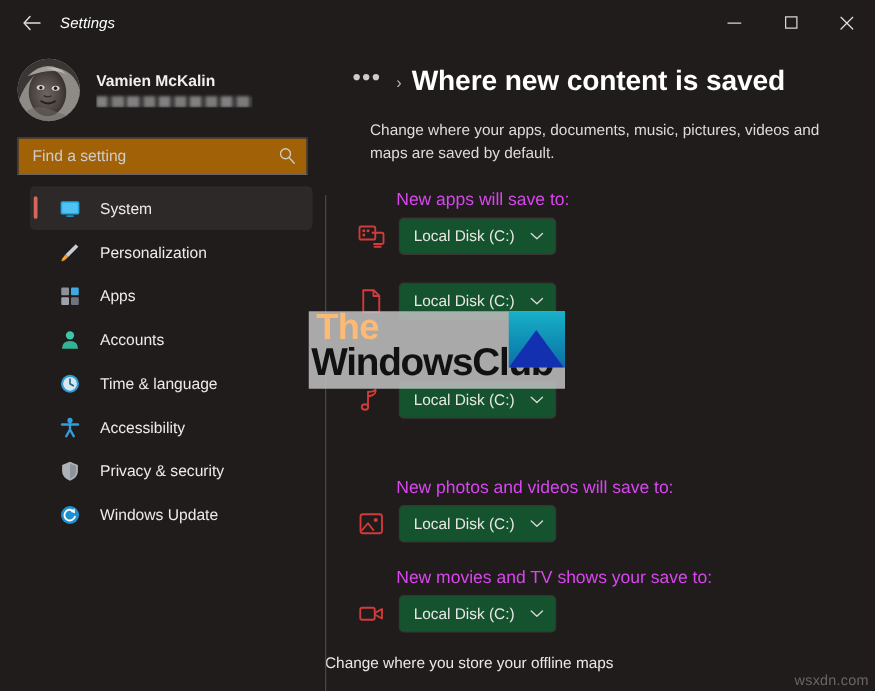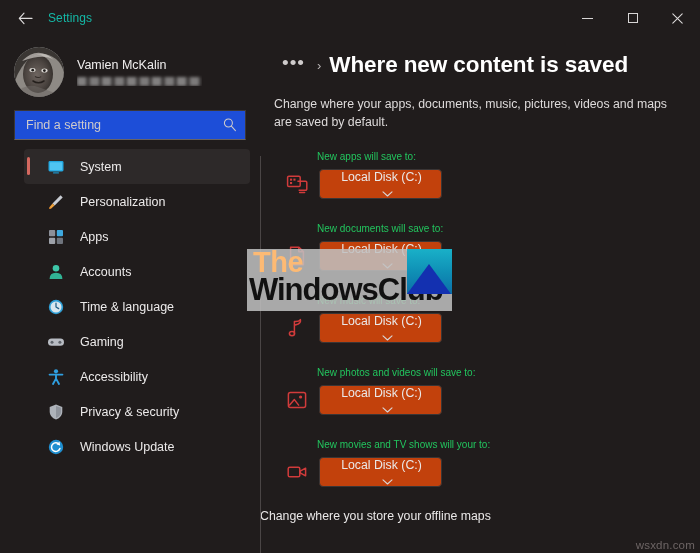--- a/index.html
+++ b/index.html
@@ -34,22 +34,23 @@
     width: 34px; height: 30px;
     margin-left: 8px;
     display: flex; align-items: center; justify-content: center;
     border-radius: 4px;
     cursor: pointer;
   }
   .back-arrow { display: block; }
   .title-text {
     margin-left: 6px;
     font-size: 12px;
-    color: #14b8a6;
+    color: #ffffff;
     letter-spacing: .1px;
+    font-style: italic;
   }
   .wincontrols {
     position: absolute;
     right: 0; top: 0;
     height: 36px;
     display: flex;
   }
   .wc {
     width: 45px; height: 36px;
     display: flex; align-items: center; justify-content: center;
@@ -85,21 +86,21 @@
   .profile-txt {
     margin-left: 13px;
     display: flex;
     flex-direction: column;
     gap: 5px;
     overflow: hidden;
   }
   .profile-name {
     font-size: 12.5px;
     color: #f0eeee;
-    font-weight: 400;
+    font-weight: 700;
     white-space: nowrap;
   }
   .profile-email {
     height: 9px;
     width: 125px;
     border-radius: 1px;
     background:
       repeating-linear-gradient(90deg,
         rgba(190,190,190,.62) 0px, rgba(190,190,190,.62) 9px,
         rgba(150,150,150,.25) 9px, rgba(150,150,150,.25) 13px,
@@ -109,21 +110,21 @@
   }
 
   
   .searchwrap {
     margin: 12px 14px 0 14px;
     position: relative;
     height: 30px;
   }
   .searchbox {
     width: 100%; height: 30px;
-    background: #1d4ed8;
+    background: #a16207;
     border: 1px solid #3b3636;
     border-bottom: 1px solid #6a6464;
     border-radius: 0;
     color: #cfcbcb;
     font-size: 12.5px;
     font-family: "Liberation Sans", sans-serif;
     padding: 0 30px 0 11px;
     outline: none;
   }
   .searchbox::placeholder { color: #cfcbcb; opacity: 1; }
@@ -201,63 +202,62 @@
     font-size: 13px;
   }
   .bc-title {
     font-size: 22.5px;
     font-weight: 600;
     color: #ffffff;
     letter-spacing: -.1px;
     white-space: nowrap;
   }
   .subtitle {
-    margin: 16px 20px 0 14px;
+    margin: 16px 20px 0 36px;
     font-size: 12.3px;
     line-height: 17.5px;
     color: #dedbdb;
     max-width: 400px;
   }
 
   .rows { margin-top: 16px; }
   .row {
     position: relative;
     height: 72px;
     padding-left: 22px;
   }
   .row-label {
-    font-size: 10px;
-    color: #22c55e;
+    font-size: 14px;
+    color: #d946ef;
     padding-left: 35px;
     padding-top: 4px;
   }
   .row-ctrl {
     display: flex;
     align-items: center;
     margin-top: 7px;
   }
   .row-ico {
     width: 26px; height: 26px;
     flex: 0 0 26px;
     display: flex; align-items: center; justify-content: center;
     margin-left: 2px;
   }
   .dropdown {
     margin-left: 9px;
     height: 30px;
     min-width: 123px;
-    background: #c2410c;
+    background: #14532d;
     border: 1px solid #3a3535;
     border-radius: 4px;
     display: flex;
     align-items: center;
     justify-content: space-between;
     padding: 0 9px 0 11px;
     cursor: pointer;
-    flex-direction: column;
   }
   .dd-val {
     font-size: 12.3px;
     color: #eae8e8;
     white-space: nowrap;
   }
   .dd-chev { margin-left: 12px; display: block; }
 
   .footer-note {
     margin-top: 2px;
@@ -446,30 +446,20 @@
         <span class="nav-ico">
           <svg width="18" height="18" viewBox="0 0 18 18">
             <circle cx="9" cy="9" r="7.2" fill="#2e9fd6"></circle>
             <circle cx="9" cy="9" r="5.5" fill="#d8e6ee"></circle>
             <path d="M9 5.2 V9 L11.7 10.6" stroke="#1f5e86" stroke-width="1.25" fill="none" stroke-linecap="round" stroke-linejoin="round"></path>
           </svg>
         </span>
         <span class="nav-label">Time &amp; language</span>
       </div>
 
-      <div class="navitem">
-        <span class="nav-ico">
-          <svg width="18" height="18" viewBox="0 0 18 18">
-            <rect x="1" y="5.6" width="16" height="7.2" rx="3.6" fill="#b8bcc3"></rect>
-            <circle cx="5" cy="9.2" r="1.5" fill="#5e636b"></circle>
-            <circle cx="12.9" cy="9.2" r="1.5" fill="#5e636b"></circle>
-          </svg>
-        </span>
-        <span class="nav-label">Gaming</span>
-      </div>
 
       <div class="navitem">
         <span class="nav-ico">
           <svg width="18" height="18" viewBox="0 0 18 18">
             <circle cx="9" cy="3.3" r="2.1" fill="#2f9fe0"></circle>
             <path d="M2.6 6.6 H15.4" stroke="#2f9fe0" stroke-width="1.9" stroke-linecap="round"></path>
             <path d="M9 6.6 V10.6 M9 10.6 L6 16 M9 10.6 L12 16" stroke="#2f9fe0" stroke-width="1.9" fill="none" stroke-linecap="round" stroke-linejoin="round"></path>
           </svg>
         </span>
         <span class="nav-label">Accessibility</span>
@@ -528,39 +518,37 @@
           <div class="dropdown">
             <span class="dd-val">Local Disk (C:)</span>
             <svg class="dd-chev" width="11" height="8" viewBox="0 0 11 8">
               <path d="M1 1.8 L5.5 6 L10 1.8" fill="none" stroke="#d9d6d6" stroke-width="1.1" stroke-linecap="round" stroke-linejoin="round"></path>
             </svg>
           </div>
         </div>
       </div>
 
       <div class="row">
-        <div class="row-label">New documents will save to:</div>
         <div class="row-ctrl">
           <span class="row-ico">
             <svg width="22" height="22" viewBox="0 0 22 22">
               <path d="M4.6 2.2 H13 L17.4 6.6 V19.8 H4.6 Z" fill="none" stroke="#d13b3b" stroke-width="1.5" stroke-linejoin="round"></path>
               <path d="M12.8 2.4 V6.8 H17.2" fill="none" stroke="#d13b3b" stroke-width="1.5" stroke-linejoin="round"></path>
             </svg>
           </span>
           <div class="dropdown">
             <span class="dd-val">Local Disk (C:)</span>
             <svg class="dd-chev" width="11" height="8" viewBox="0 0 11 8">
               <path d="M1 1.8 L5.5 6 L10 1.8" fill="none" stroke="#d9d6d6" stroke-width="1.1" stroke-linecap="round" stroke-linejoin="round"></path>
             </svg>
           </div>
         </div>
       </div>
 
       <div class="row">
-        <div class="row-label">New music will save to:</div>
         <div class="row-ctrl">
           <span class="row-ico">
             <svg width="22" height="22" viewBox="0 0 22 22">
               <path d="M8.4 16.4 V4.4 Q12.8 4.8 14.4 2.6 Q15 5.6 12.2 7 Q9.8 7.9 8.4 8.2" fill="none" stroke="#d13b3b" stroke-width="1.5" stroke-linejoin="round" stroke-linecap="round"></path>
               <ellipse cx="6" cy="16.6" rx="2.6" ry="2.2" fill="none" stroke="#d13b3b" stroke-width="1.5"></ellipse>
             </svg>
           </span>
           <div class="dropdown">
             <span class="dd-val">Local Disk (C:)</span>
             <svg class="dd-chev" width="11" height="8" viewBox="0 0 11 8">
@@ -583,21 +571,21 @@
           <div class="dropdown">
             <span class="dd-val">Local Disk (C:)</span>
             <svg class="dd-chev" width="11" height="8" viewBox="0 0 11 8">
               <path d="M1 1.8 L5.5 6 L10 1.8" fill="none" stroke="#d9d6d6" stroke-width="1.1" stroke-linecap="round" stroke-linejoin="round"></path>
             </svg>
           </div>
         </div>
       </div>
 
       <div class="row">
-        <div class="row-label">New movies and TV shows will your to:</div>
+        <div class="row-label">New movies and TV shows your save to:</div>
         <div class="row-ctrl">
           <span class="row-ico">
             <svg width="22" height="22" viewBox="0 0 22 22">
               <rect x="2.2" y="6.2" width="11.6" height="9.6" rx="1.6" fill="none" stroke="#d13b3b" stroke-width="1.5"></rect>
               <path d="M14.2 10.2 L19.6 7.2 V14.8 L14.2 11.8 Z" fill="none" stroke="#d13b3b" stroke-width="1.5" stroke-linejoin="round"></path>
             </svg>
           </span>
           <div class="dropdown">
             <span class="dd-val">Local Disk (C:)</span>
             <svg class="dd-chev" width="11" height="8" viewBox="0 0 11 8">

